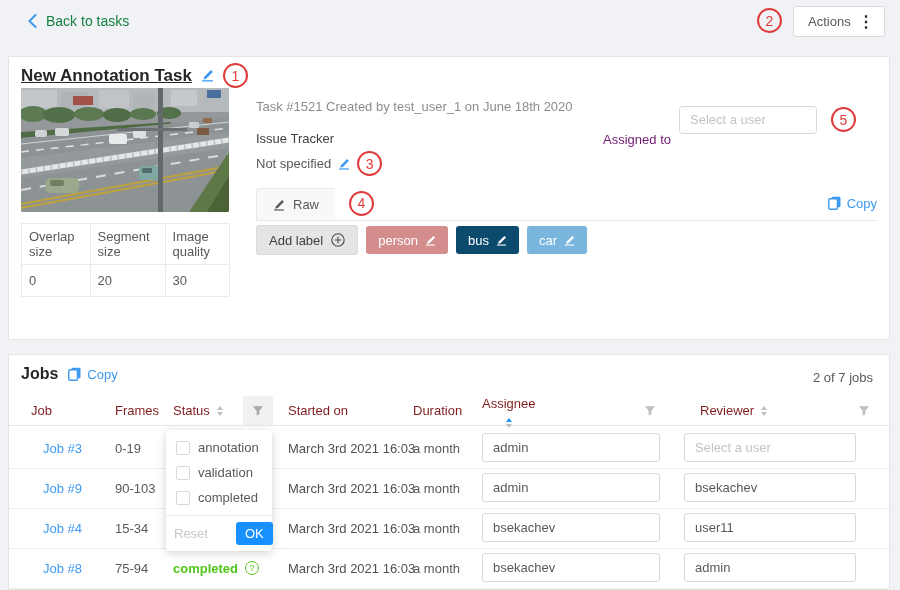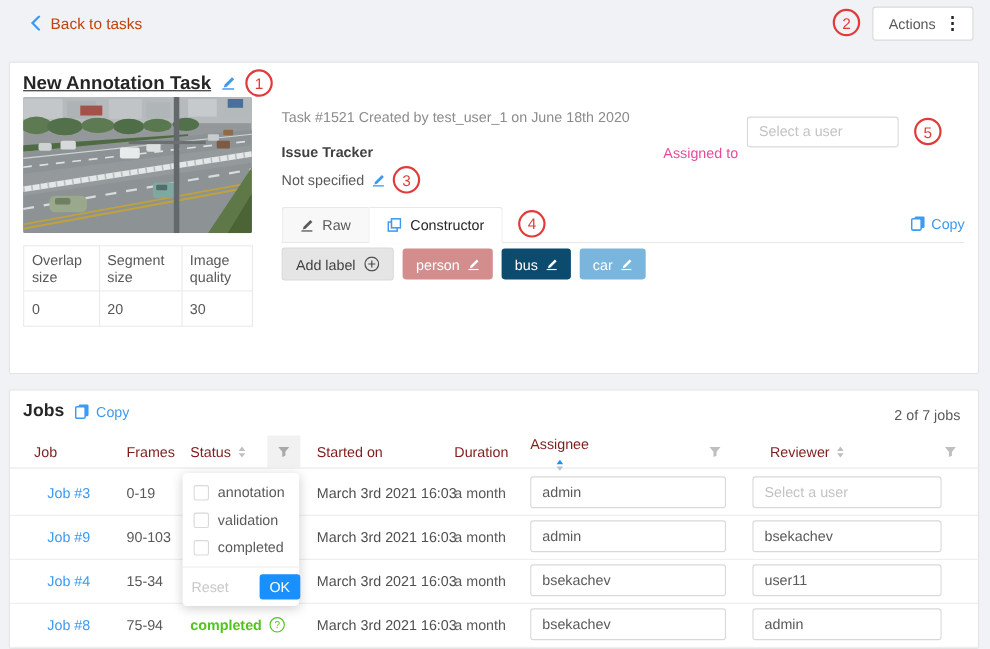--- a/index.html
+++ b/index.html
@@ -1,20 +1,20 @@
 <!DOCTYPE html>
 <html><head>
 <meta charset="utf-8">
 <style>
   html,body{margin:0;padding:0;}
   body{width:900px;height:590px;background:#f0f2f5;font-family:"Liberation Sans",sans-serif;overflow:hidden;}
   .page{position:relative;width:900px;height:590px;}
 
   
-  .back-link{position:absolute;left:28px;top:13px;display:flex;align-items:center;gap:9px;font-size:14px;color:#c2410c;text-decoration:none;cursor:pointer;text-align:center;}
+  .back-link{position:absolute;left:28px;top:13px;display:flex;align-items:center;gap:9px;font-size:14px;color:#15803d;text-decoration:none;cursor:pointer;text-align:center;}
   .actions-btn{position:absolute;left:793px;top:6px;width:92px;height:31px;background:#fff;border:1px solid #d9d9d9;border-radius:3px;display:flex;align-items:center;justify-content:space-between;padding:0 10px 0 14px;font-size:13px;color:#595959;font-family:inherit;cursor:pointer;box-sizing:border-box;}
   .dots{font-size:16px;font-weight:700;color:#262626;line-height:1;}
 
   
   .callout{width:25px;height:25px;box-sizing:border-box;border:2px solid #e03b3b;border-radius:50%;color:#e03b3b;display:flex;align-items:center;justify-content:center;font-size:14px;line-height:1;flex:none;}
   .callout-2{position:absolute;left:757px;top:8px;}
 
   
   .card{position:absolute;left:8px;width:882px;background:#fff;border:1px solid #e4e4e4;border-radius:2px;box-sizing:border-box;}
   .card-task{top:56px;height:284px;}
@@ -26,26 +26,26 @@
   .edit-ic{display:inline-flex;align-items:center;}
   .edit-ic.blue{color:#3d9af0;cursor:pointer;}
   .edit-ic.gray{color:#595959;}
   .edit-ic.white{color:#ffffff;}
   .preview{position:absolute;left:12px;top:31px;width:208px;height:124px;border-radius:2px;overflow:hidden;}
   .params{position:absolute;left:12px;top:166px;width:209px;border-collapse:collapse;}
   .params td{border:1px solid #eaeaea;padding:5px 7px;font-size:13px;color:#595959;vertical-align:top;}
   .params .vrow td{padding:8px 7px;}
   .meta{position:absolute;left:247px;top:42px;font-size:13px;color:#8c8c8c;}
   .assigned{position:absolute;top:35px;right:33px;display:flex;align-items:center;}
-  .assigned-label{font-size:13px;color:#ec4899;margin-right:8px;margin-top:40px;}
+  .assigned-label{font-size:13px;color:#701a75;margin-right:8px;margin-top:40px;}
   .ant-input{border:1px solid #d9d9d9;border-radius:3px;height:29px;padding:0 10px;font-size:13px;color:#595959;background:#fff;box-sizing:border-box;font-family:inherit;outline:none;}
   .ant-input::placeholder{color:#c3c3c3;}
   .assigned .ant-input{width:138px;height:28px;}
   .assigned .callout{margin-left:14px;}
-  .it-label{position:absolute;left:247px;top:74px;font-size:13px;font-weight:700;color:#404040;}
+  .it-label{position:absolute;left:247px;top:74px;font-size:13px;font-weight:400;color:#404040;}
   .it-row{position:absolute;left:247px;top:94px;display:flex;align-items:center;gap:7px;font-size:13px;color:#595959;}
   .tabs-bar{position:absolute;left:247px;right:12px;top:129px;height:34px;border-bottom:1px solid #e8e8e8;display:flex;align-items:flex-end;}
   .tab{height:33px;box-sizing:border-box;display:flex;align-items:center;gap:8px;padding:0 16px;font-size:13px;border:1px solid #e8e8e8;margin-bottom:-1px;cursor:pointer;background:#f8f8f8;color:#595959;}
   .tab-raw{border-radius:3px 0 0 0;border-right:none;}
   .tab-active{background:#fff;border-bottom-color:#fff;color:#262626;border-radius:0 3px 0 0;}
   .tabs-bar .callout{align-self:center;margin-left:14px;}
   .copy-link{display:flex;align-items:center;gap:6px;font-size:13px;color:#3d9af0;text-decoration:none;cursor:pointer;}
   .tabs-bar .copy-link{margin-left:auto;align-self:center;}
   .labels-row{position:absolute;left:247px;top:168px;display:flex;align-items:center;gap:8px;}
   .add-label{height:30px;display:flex;align-items:center;gap:8px;padding:0 12px;background:#e5e5e5;border:1px solid #d9d9d9;border-radius:3px;font-size:13px;color:#404040;font-family:inherit;cursor:pointer;}
@@ -204,29 +204,20 @@
     <div class="tabs-bar">
       <div class="tab tab-raw">
         <span class="edit-ic gray">
           <svg width="12" height="12" viewBox="0 0 14 14" fill="currentColor">
               <path d="M10.7 1.2l2.1 2.1L5.6 10.5l-2.9.8.8-2.9z"></path>
               <rect x="1.2" y="12.1" width="11.6" height="1.4"></rect>
             </svg>
         </span>
         <span>Raw</span>
       </div>
-      <div class="tab tab-active">
-        <span class="edit-ic">
-          <svg width="13" height="13" viewBox="0 0 14 14">
-              <rect x="1" y="4.2" width="8.8" height="8.8" fill="#fff" stroke="#3d9af0" stroke-width="1.5"></rect>
-              <rect x="4.2" y="1" width="8.8" height="8.8" fill="#fff" stroke="#3d9af0" stroke-width="1.5"></rect>
-            </svg>
-        </span>
-        <span>Constructor</span>
-      </div>
       <div class="callout">4</div>
       <a class="copy-link">
         <span class="edit-ic">
           <svg width="13" height="14" viewBox="0 0 13 14">
               <rect x="3.5" y="0.8" width="9" height="10.5" rx="1.2" fill="#3d9af0"></rect>
               <rect x="0.8" y="2.8" width="8.6" height="10.4" rx="1.2" fill="#fff" stroke="#3d9af0" stroke-width="1.4"></rect>
             </svg>
         </span>
         <span>Copy</span>
       </a>

